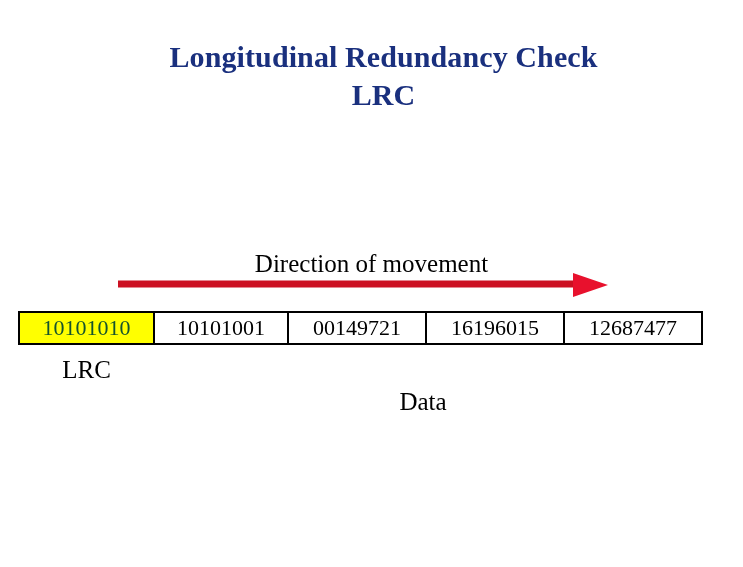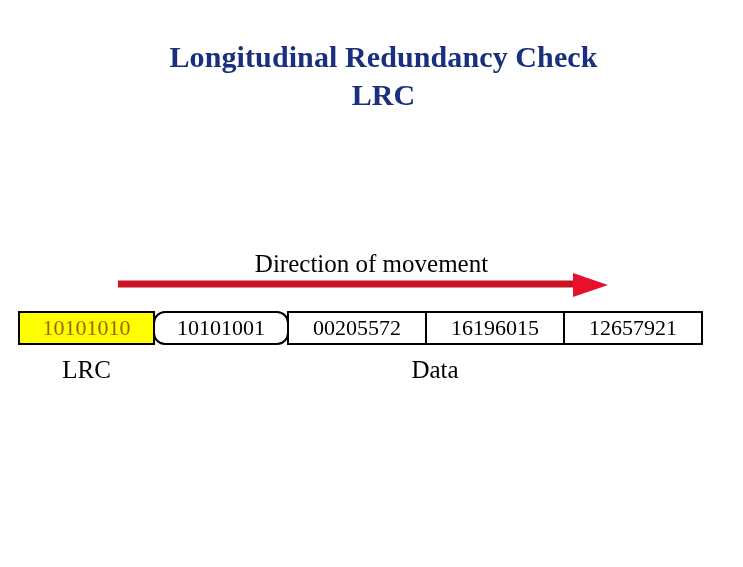--- a/index.html
+++ b/index.html
@@ -86,48 +86,48 @@
     display: flex;
     align-items: center;
     justify-content: center;
     margin-right: -2px;
   }
   .frame-block:last-child {
     margin-right: 0;
   }
   .frame-block.lrc-block {
     background: #ffff00;
-    color: #a16207;
+    color: #14532d;
     width: 137px;
   }
   .frame-block.data-block {
     width: 140px;
   }
   .frame-block.data-block.first-data {
     width: 136px;
-    border-radius: 12px;
   }
 
   
   .caption {
     position: absolute;
     top: 356px;
     color: #000000;
     font-size: 25px;
     line-height: 28px;
     font-family: "Liberation Serif", "DejaVu Serif", serif;
     text-align: center;
   }
   #caption-lrc {
     left: 18px;
     width: 137px;
   }
   #caption-data {
-    left: 160px;
+    left: 148px;
     width: 550px;
+    margin-top: 32px;
   }
 </style>
 </head>
 <body>
 
 <div id="slide-title">
   <span class="title-line">Longitudinal Redundancy Check</span>
   <span class="title-line">LRC</span>
 </div>
 
@@ -138,22 +138,22 @@
   <div id="direction-arrow">
     <svg width="490" height="26" viewBox="0 0 490 26" xmlns="http://www.w3.org/2000/svg">
       <rect x="0" y="8.5" width="460" height="7" fill="#cc1122"></rect>
       <polygon points="455,1 490,13 455,25" fill="#e8112d"></polygon>
     </svg>
   </div>
 
   <div id="frame-row">
     <div class="frame-block lrc-block">10101010</div>
     <div class="frame-block data-block first-data">10101001</div>
-    <div class="frame-block data-block">00205572</div>
+    <div class="frame-block data-block">00149721</div>
     <div class="frame-block data-block">16196015</div>
-    <div class="frame-block data-block">12657921</div>
+    <div class="frame-block data-block">12687477</div>
   </div>
 
   <div class="caption" id="caption-lrc">LRC</div>
 
   <div class="caption" id="caption-data">Data</div>
 
 </div>
 
 </body></html>

